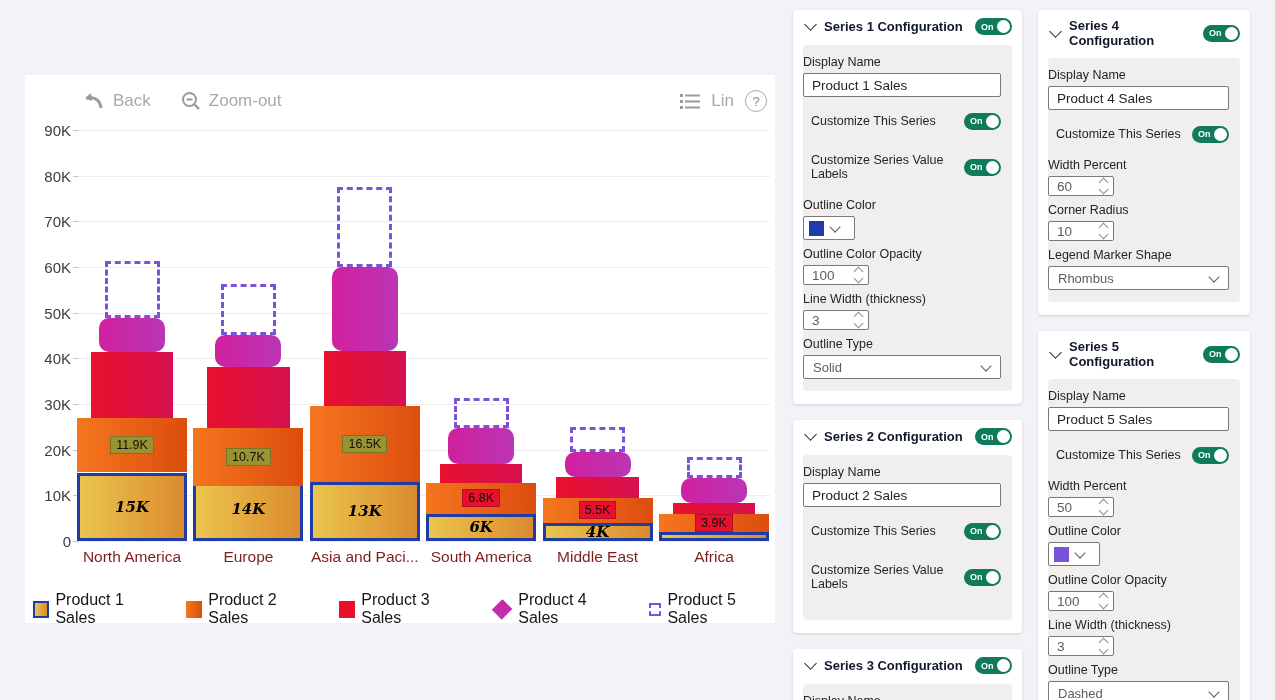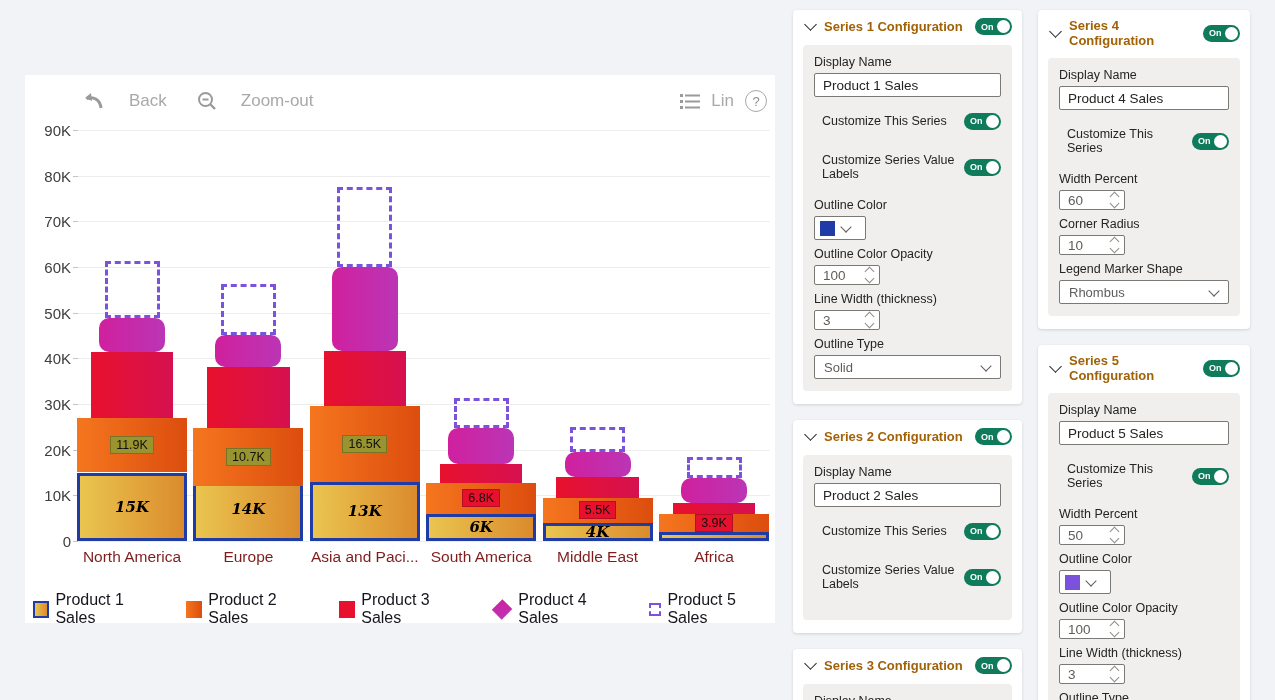--- a/index.html
+++ b/index.html
@@ -4,21 +4,21 @@
 <style>
   html,body{margin:0;padding:0;}
   body{
     width:1275px;height:700px;position:relative;overflow:hidden;
     background:#f1f3f6;
     font-family:"Liberation Sans", sans-serif;
   }
   
   .chart-card{position:absolute;left:25px;top:75px;width:750px;height:548px;background:#ffffff;}
   .toolbar{position:absolute;top:10px;left:58px;right:8px;height:32px;display:flex;align-items:center;color:#a9a9a9;font-size:17px;}
-  .tb-btn{display:flex;align-items:center;gap:24px;margin-right:30px;cursor:pointer;}
+  .tb-btn{display:flex;align-items:center;gap:8px;margin-right:30px;cursor:pointer;}
   .tb-right{margin-left:auto;display:flex;align-items:center;gap:11px;}
   .help-circle{width:22px;height:22px;border:1.6px solid #a9a9a9;border-radius:50%;display:flex;align-items:center;justify-content:center;font-size:13px;color:#8f8f8f;box-sizing:border-box;}
   .gridline{position:absolute;height:1px;background:#ededed;}
   .tickmark{position:absolute;width:5px;height:1px;background:#c4c4c4;}
   .ytick{position:absolute;left:0;width:46px;text-align:right;font-size:15px;color:#3d3d3d;transform:translateY(-8px);}
   .xlabel{position:absolute;width:132px;text-align:center;font-size:15.5px;color:#7f1d1d;}
   .seg{position:absolute;box-sizing:border-box;display:flex;align-items:center;justify-content:center;}
   .seg1{background:linear-gradient(90deg,#EAC54F,#DB8B2D);border:3px solid #1F3BA6;text-align:right;}
   .seg2{background:linear-gradient(90deg,#F5761F,#DC4D0E);}
   .seg3{background:linear-gradient(90deg,#E8112D,#D61050);}
@@ -34,25 +34,25 @@
   .sw3{background:#E8112D;}
   .sw4{width:15px;height:15px;background:linear-gradient(135deg,#D0209E,#BB35B5);transform:rotate(45deg);margin:0 3px;}
   .sw5{width:13px;height:13px;background:transparent;border:2px dashed #7B52DB;}
   
   .panel-col{position:absolute;top:10px;}
   #col-left{left:793px;width:229px;}
   #col-right{left:1038px;width:212px;}
   .panel{background:#ffffff;border-radius:4px;box-shadow:0 1px 3px rgba(0,0,0,0.14);margin-bottom:16px;overflow:hidden;}
   .panel-header{display:flex;align-items:center;padding:8px 10px;}
   .chev{width:8px;height:8px;border-right:1.7px solid #252423;border-bottom:1.7px solid #252423;transform:rotate(45deg);margin:0 9px 4px 3px;flex:none;}
-  .panel-title{font-weight:bold;font-size:13px;color:#a16207;flex:1;}
+  .panel-title{font-weight:bold;font-size:13px;color:#0f172a;flex:1;}
   .toggle{width:37px;height:17px;background:#0F7B5B;border-radius:9px;display:flex;align-items:center;position:relative;flex:none;cursor:pointer;}
   .toggle .on-txt{color:#fff;font-size:9px;font-weight:bold;margin-left:6px;}
   .toggle .knob{position:absolute;right:2px;width:13px;height:13px;border-radius:50%;background:#fff;}
-  .panel-body{background:#F1EFED;border-radius:4px;margin:2px 10px 13px 10px;padding:8px 11px 12px 11px;}
+  .panel-body{background:#F1EFED;border-radius:4px;margin:2px 10px 13px 10px;padding:8px 11px 12px 0;}
   .f-label{font-size:12.5px;color:#252423;line-height:14px;margin:7px 0 4px;}
   .f-label.first{margin-top:2px;}
   .t-input{width:100%;box-sizing:border-box;height:24px;border:1px solid #7b7975;border-radius:2px;background:#fff;font-size:13.5px;color:#252423;padding:0 8px;font-family:inherit;outline:none;}
   .row{display:flex;align-items:center;justify-content:space-between;margin:9px 0;}
   .row .f-label{margin:8px;}
   .num-wrap{width:66px;height:20px;border:1px solid #7b7975;border-radius:2px;background:#fff;display:flex;align-items:center;box-sizing:border-box;}
   .num-wrap input{width:36px;border:none;outline:none;font-size:13.5px;color:#5f5d5b;padding-left:8px;background:transparent;font-family:inherit;}
   .spin{margin-left:auto;margin-right:6px;display:flex;flex-direction:column;}
   .spin .c{width:6px;height:6px;border-right:1.3px solid #8f8d8b;border-bottom:1.3px solid #8f8d8b;}
   .spin .up{transform:rotate(-135deg);margin-bottom:1px;}

